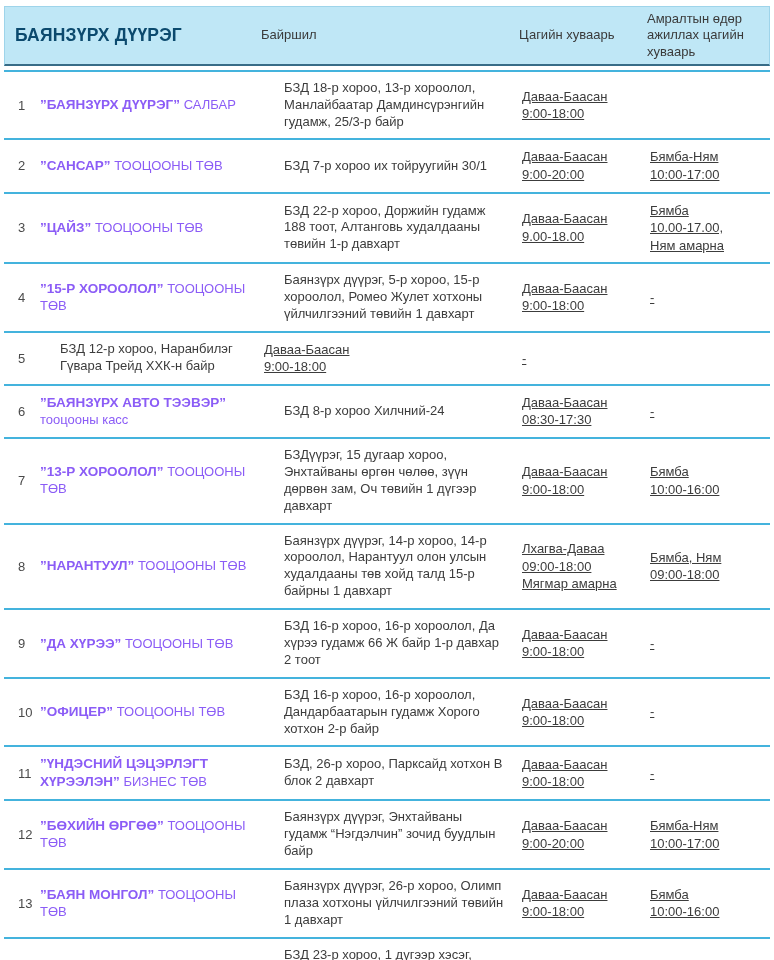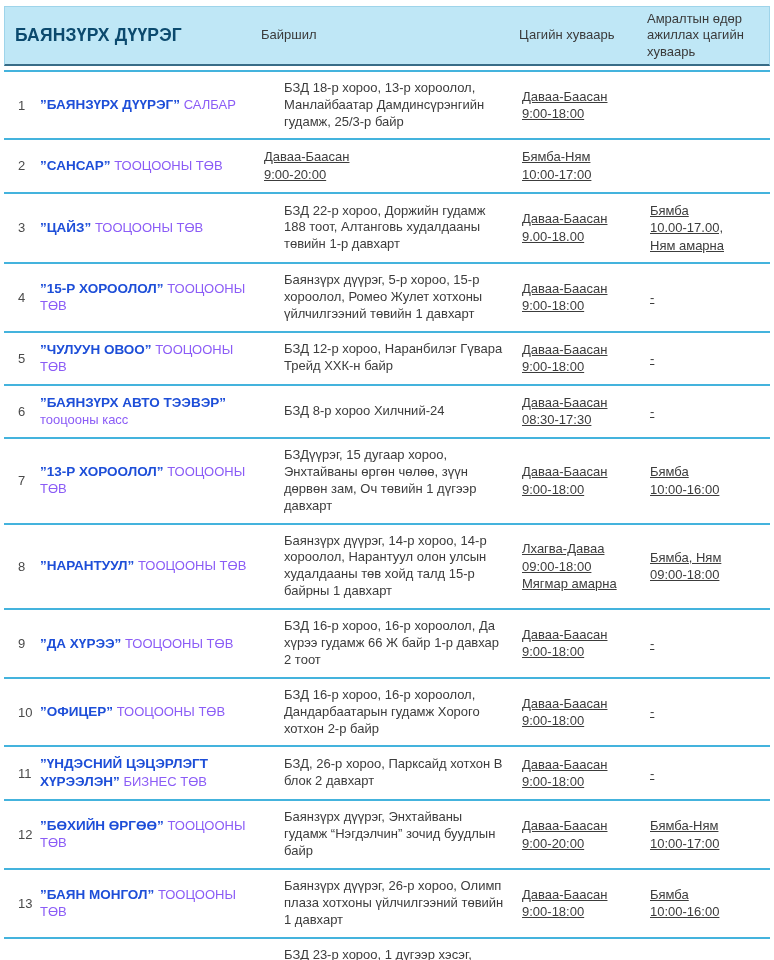--- a/index.html
+++ b/index.html
@@ -60,21 +60,21 @@
     color: #4a4a4a;
     padding-left: 14px;
   }
   .cell-name {
     font-size: 13px;
     line-height: 1.3;
     padding-right: 14px;
   }
   .cell-name .nm {
     font-weight: 700;
-    color: #1d4ed8;
+    color: #8b5cf6;
     font-size: 13.5px;
     text-align: right;
   }
   .cell-name .tp {
     color: #8b5cf6;
   }
   .cell-loc {
     font-size: 13px;
     line-height: 1.3;
     padding-right: 16px;
@@ -107,20 +107,21 @@
       <div class="cell-name"><span class="nm">”БАЯНЗҮРХ ДҮҮРЭГ”</span> <span class="tp">САЛБАР</span></div>
       <div class="cell-loc">БЗД 18-р хороо, 13-р хороолол, Манлайбаатар Дамдинсүрэнгийн гудамж, 25/3-р байр</div>
       <div class="cell-sched">Даваа-Баасан
 9:00-18:00</div>
       <div class="cell-week"></div>
     </div>
 
     <div class="row">
       <div class="cell-num">2</div>
       <div class="cell-name"><span class="nm">”САНСАР”</span> <span class="tp">ТООЦООНЫ ТӨВ</span></div>
+      <div class="cell-loc">БЗД 7-р хороо их тойруугийн 30/1</div>
       <div class="cell-sched">Даваа-Баасан
 9:00-20:00</div>
       <div class="cell-week">Бямба-Ням
 10:00-17:00</div>
     </div>
 
     <div class="row">
       <div class="cell-num">3</div>
       <div class="cell-name"><span class="nm">”ЦАЙЗ”</span> <span class="tp">ТООЦООНЫ ТӨВ</span></div>
       <div class="cell-loc">БЗД 22-р хороо, Доржийн гудамж 188 тоот, Алтанговь худалдааны төвийн 1-р давхарт</div>
@@ -135,21 +136,20 @@
       <div class="cell-num">4</div>
       <div class="cell-name"><span class="nm">”15-Р ХОРООЛОЛ”</span> <span class="tp">ТООЦООНЫ ТӨВ</span></div>
       <div class="cell-loc">Баянзүрх дүүрэг, 5-р хороо, 15-р хороолол, Ромео Жулет хотхоны үйлчилгээний төвийн 1 давхарт</div>
       <div class="cell-sched">Даваа-Баасан
 9:00-18:00</div>
       <div class="cell-week">-</div>
     </div>
 
     <div class="row">
       <div class="cell-num">5</div>
-      <div class="cell-name"><span class="nm">”ЧУЛУУН ОВОО”</span> <span class="tp">ТООЦООНЫ ТӨВ</span></div>
       <div class="cell-loc">БЗД 12-р хороо, Наранбилэг Гүвара Трейд ХХК-н байр</div>
       <div class="cell-sched">Даваа-Баасан
 9:00-18:00</div>
       <div class="cell-week">-</div>
     </div>
 
     <div class="row">
       <div class="cell-num">6</div>
       <div class="cell-name"><span class="nm">”БАЯНЗҮРХ АВТО ТЭЭВЭР”</span> <span class="tp">тооцооны касс</span></div>
       <div class="cell-loc">БЗД 8-р хороо Хилчний-24</div>

